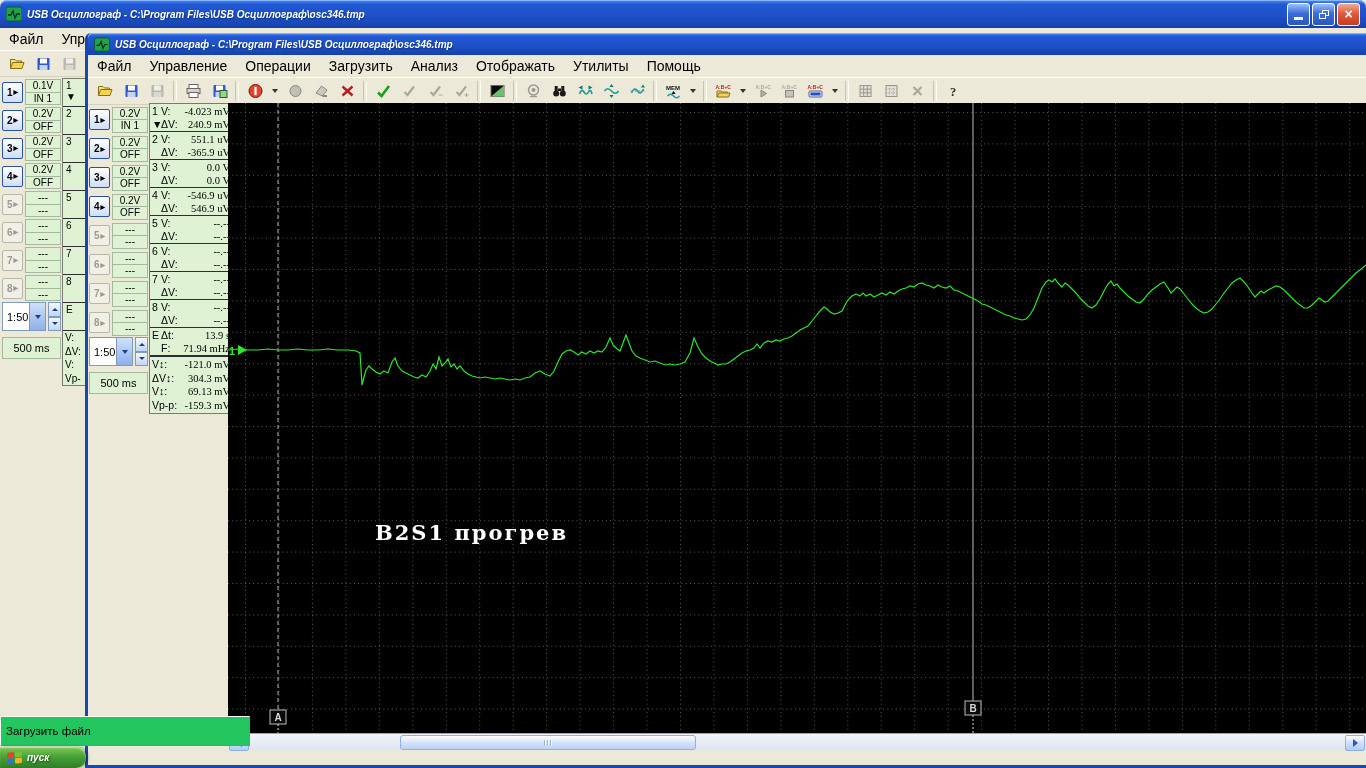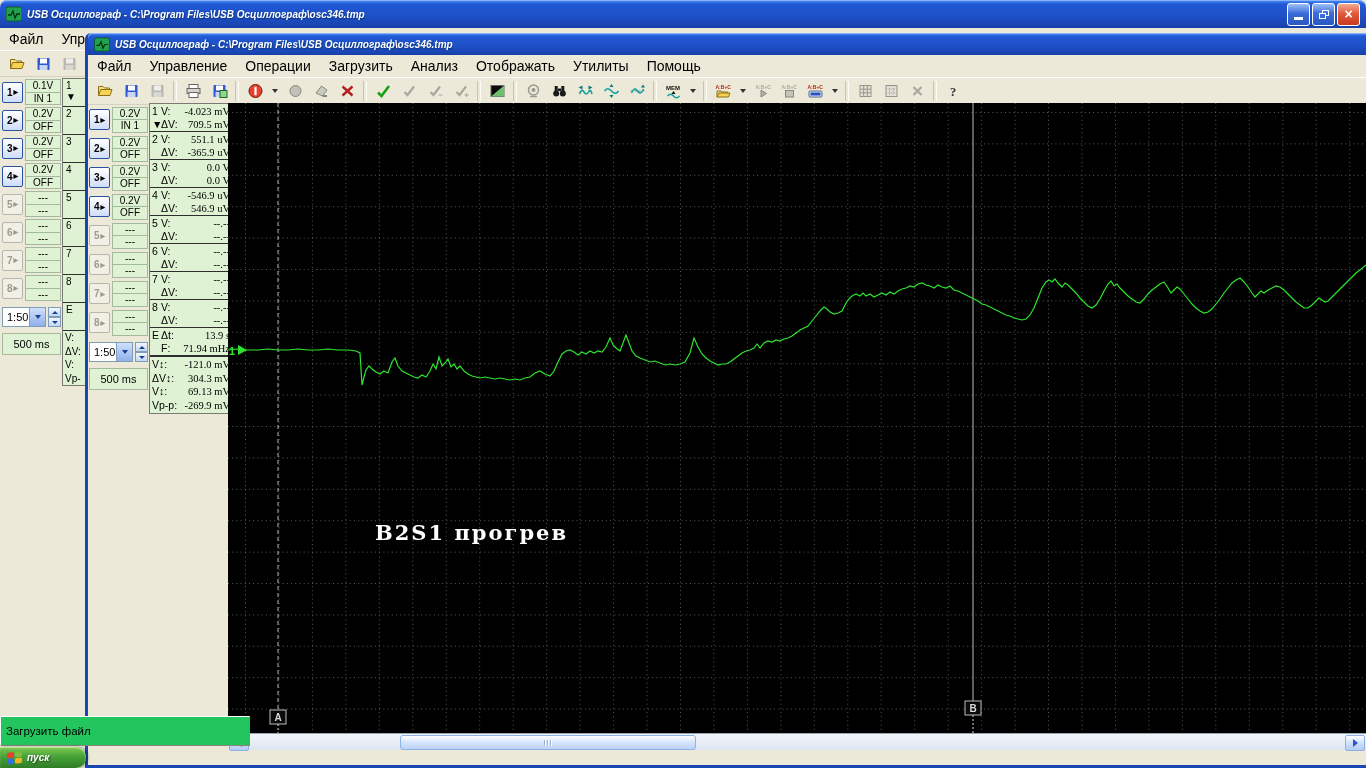--- a/index.html
+++ b/index.html
@@ -37,21 +37,21 @@
   .ch-row{display:flex;align-items:center;height:28px;}
   .front .ch-row{height:29px;}
   .ch-btn{width:19px;height:19px;display:flex;align-items:center;justify-content:center;gap:1px;
     font-size:10px;font-weight:bold;border:1px solid #2a52a0;border-radius:2px;
     background:linear-gradient(180deg,#fff,#cfddf8);}
   .ch-btn .arr{font-size:6px;line-height:1;}
   .ch-btn.dis{border-color:#b6b6ac;color:#9a9a90;background:#f1f0e6;}
   .ch-vals{flex:1;margin-left:2px;display:flex;flex-direction:column;height:26px;}
   .ch-val{flex:1;background:#dff3d4;border:1px solid #a2bb9c;font-size:10px;line-height:12px;text-align:center;overflow:hidden;}
   .ch-val+.ch-val{margin-top:-1px;}
-  .scale-row{display:flex;height:20px;margin-top:5px;}
+  .scale-row{display:flex;height:29px;}
   .combo{flex:1;display:flex;align-items:center;background:#fff;border:1px solid #7F9DB9;font-size:11px;padding-left:4px;}
   .combo-arrow{width:15px;height:100%;margin-left:auto;display:flex;align-items:center;justify-content:center;
     background:linear-gradient(180deg,#cfe0fb,#8fb0ea);border-left:1px solid #7F9DB9;}
   .combo-arrow .dd{border-top-color:#17408f;}
   .spinner{width:13px;display:flex;flex-direction:column;margin-left:2px;}
   .spin-btn{flex:1;display:flex;align-items:center;justify-content:center;border:1px solid #7F9DB9;
     background:linear-gradient(180deg,#f4f8ff,#c2d5f4);}
   .spin-btn span{width:0;height:0;border-left:3px solid transparent;border-right:3px solid transparent;}
   .spin-up span{border-bottom:3px solid #17408f;}
   .spin-dn span{border-top:3px solid #17408f;}
@@ -590,21 +590,21 @@
     <div class="meas" style="left:61px;top:70px;width:82px;" id="front-meas">
         <div class="meas-row">
           <div class="ml">
             <span class="chn">1</span>
             <span class="lb">V:</span>
             <span class="val">-4.023 mV</span>
           </div>
     <div class="ml">
             <span class="chn">▼</span>
             <span class="lb">ΔV:</span>
-            <span class="val">709.5 mV</span>
+            <span class="val">240.9 mV</span>
           </div>
         </div>
         <div class="meas-row">
           <div class="ml">
             <span class="chn">2</span>
             <span class="lb">V:</span>
             <span class="val">551.1 uV</span>
           </div>
     <div class="ml">
             <span class="chn"></span>
@@ -704,21 +704,21 @@
           <div class="cur-line">
             <span>ΔV↕:</span>
             <span class="val">304.3 mV</span>
           </div>
           <div class="cur-line">
             <span>V↕:</span>
             <span class="val">69.13 mV</span>
           </div>
           <div class="cur-line">
             <span>Vp-p:</span>
-            <span class="val">-269.9 mV</span>
+            <span class="val">-159.3 mV</span>
           </div>
         </div>
       </div>
 
     <svg id="scope" style="left:140px;top:70px;" width="1138" height="630" viewBox="228 103 1138 630">
         <line x1="245.5" y1="103" x2="245.5" y2="733" stroke="#aab8aa" stroke-opacity="0.5" stroke-width="1" stroke-dasharray="1 3.2"></line>
         <line x1="279.0" y1="103" x2="279.0" y2="733" stroke="#aab8aa" stroke-opacity="0.5" stroke-width="1" stroke-dasharray="1 3.2"></line>
         <line x1="312.4" y1="103" x2="312.4" y2="733" stroke="#aab8aa" stroke-opacity="0.5" stroke-width="1" stroke-dasharray="1 3.2"></line>
         <line x1="345.9" y1="103" x2="345.9" y2="733" stroke="#aab8aa" stroke-opacity="0.5" stroke-width="1" stroke-dasharray="1 3.2"></line>
         <line x1="379.3" y1="103" x2="379.3" y2="733" stroke="#aab8aa" stroke-opacity="0.5" stroke-width="1" stroke-dasharray="1 3.2"></line>

